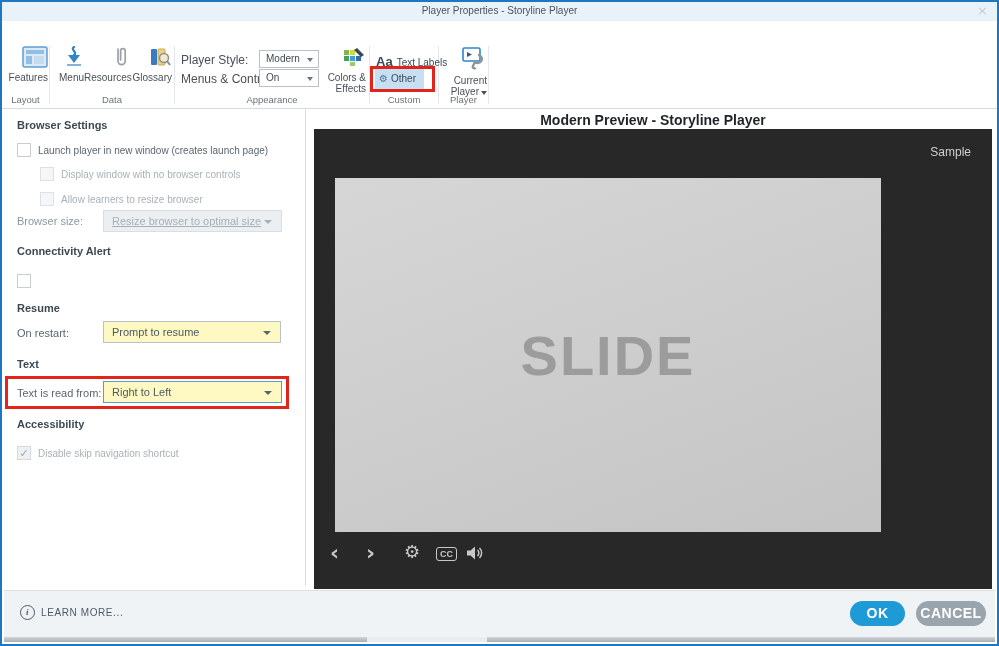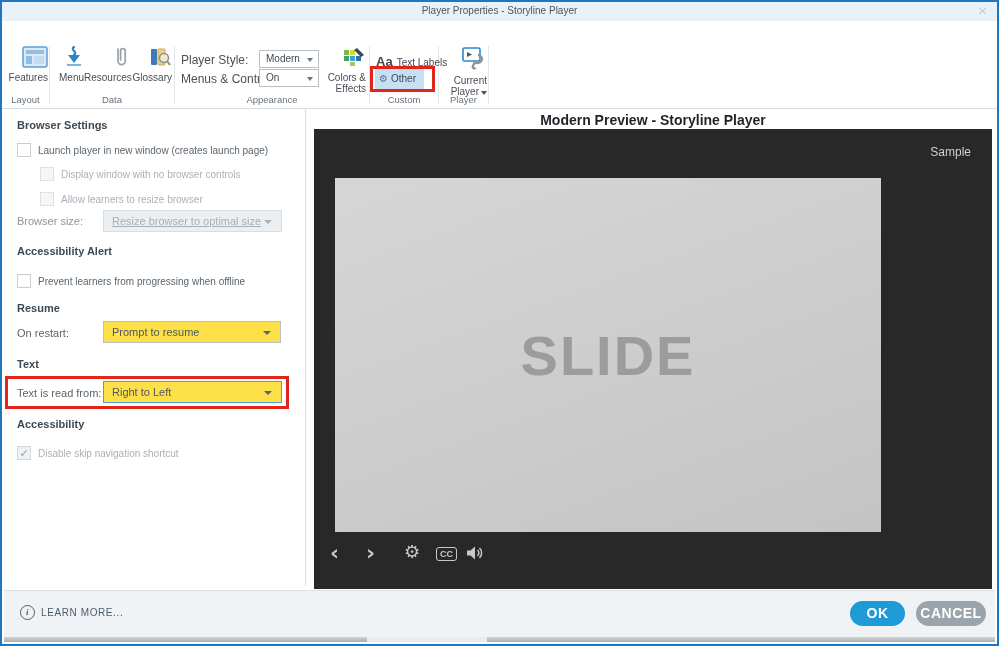--- a/index.html
+++ b/index.html
@@ -47,21 +47,21 @@
   .lpanel-sep { position:absolute; left:303px; top:107px; bottom:58px; width:1px; background:#d9dee3; }
   .sec-h { position:absolute; left:13px; font-size:11px; font-weight:bold; color:#3c4953; }
   .cbx { position:absolute; width:14px; height:14px; background:#fff; border:1px solid #c6cdd3; }
   .cbx.dis { background:#f4f6f7; border-color:#dde1e5; }
   .cbx.checked-dis { background:#eef1f3; border-color:#d5dade; color:#9aa3aa;
                      font-size:11px; line-height:13px; text-align:center; }
   .cbl { position:absolute; font-size:10px; color:#5b666f; }
   .cbl.dis { color:#a9b1b8; }
   .fld-l { position:absolute; font-size:11px; color:#5b666f; }
   .fld-l.dis { color:#8d979e; }
-  .dd { position:absolute; height:22px; background:#fde047; border:1px solid #b9c0c6;
+  .dd { position:absolute; height:22px; background:#fef9c3; border:1px solid #b9c0c6;
         font-size:11px; color:#4e5a63; line-height:20px; padding-left:8px; }
   .dd.dis { background:#eceff1; border-color:#d9dee2; color:#a6b0b8;text-decoration:underline; }
   .dd.focus { border-color:#4f9fd8; }
   .dd .car { position:absolute; right:9px; top:9px; width:0; height:0;
              border-left:4px solid transparent; border-right:4px solid transparent;
              border-top:4.5px solid #5a656e; }
   .dd.dis .car { border-top-color:#a6b0b8; }
 
   
   .pv-title { position:absolute; left:312px; width:678px; top:110px; text-align:center;
@@ -218,24 +218,23 @@
 
     <div class="cbx dis" style="left:36px; top:83px;"></div>
     <div class="cbl dis" style="left:57px; top:85px;">Allow learners to resize browser</div>
 
     <div class="fld-l dis" style="left:13px; top:106px;">Browser size:</div>
     <div class="dd dis" style="left:99px; top:101px; width:179px;">
       <span>Resize browser to optimal size</span>
       <span class="car"></span>
     </div>
 
-    <div class="sec-h" style="top:136px;">Accessibility Alert</div>
+    <div class="sec-h" style="top:136px;">Connectivity Alert</div>
 
     <div class="cbx" style="left:13px; top:165px;"></div>
-    <div class="cbl" style="left:34px; top:167px;">Prevent learners from progressing when offline</div>
 
     <div class="sec-h" style="top:193px;">Resume</div>
 
     <div class="fld-l" style="left:13px; top:218px;">On restart:</div>
     <div class="dd" style="left:99px; top:212px; width:178px;">
       <span>Prompt to resume</span>
       <span class="car"></span>
     </div>
 
     <div class="sec-h" style="top:249px;">Text</div>

